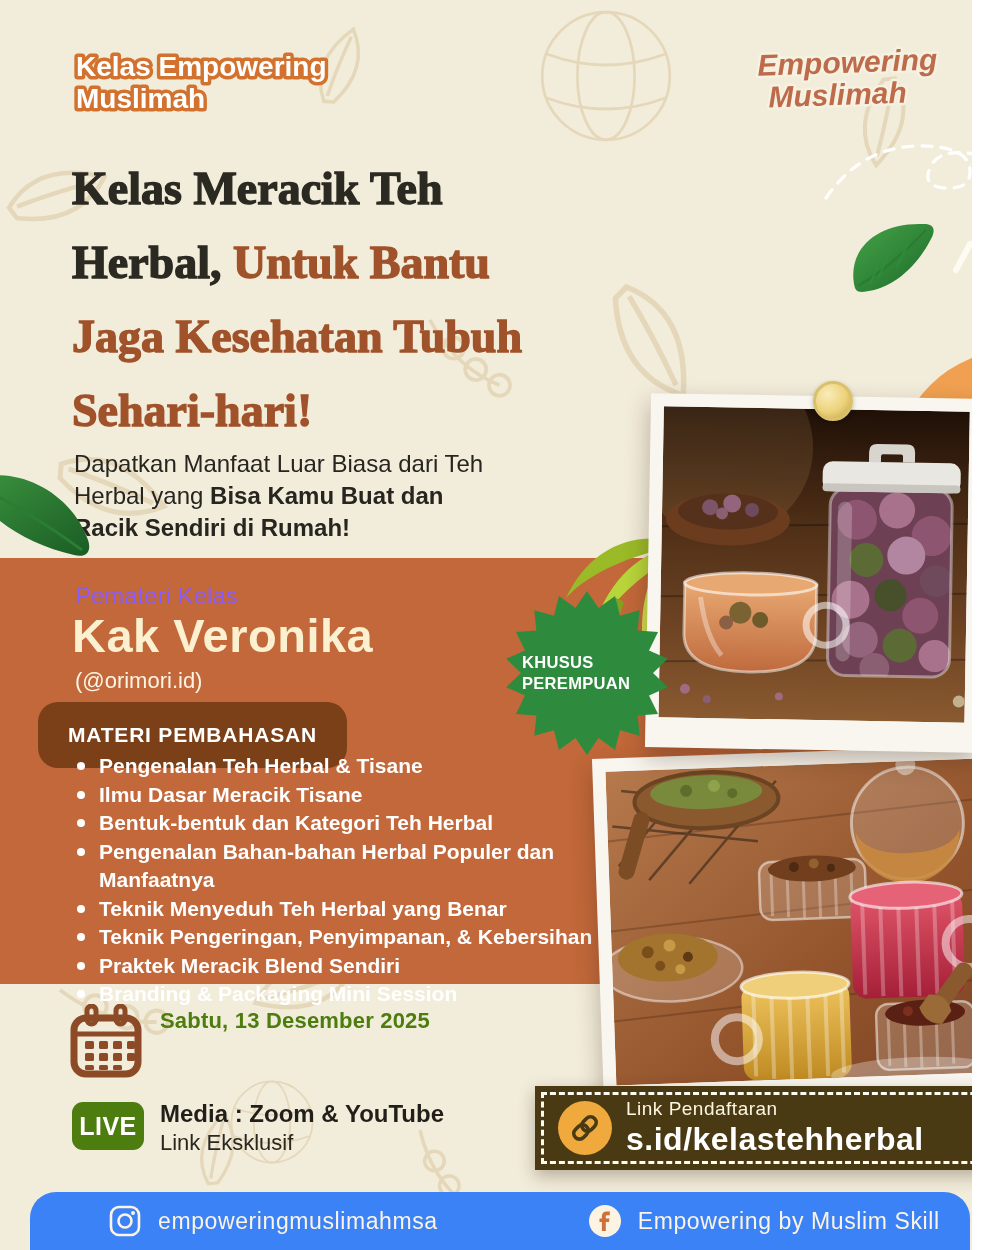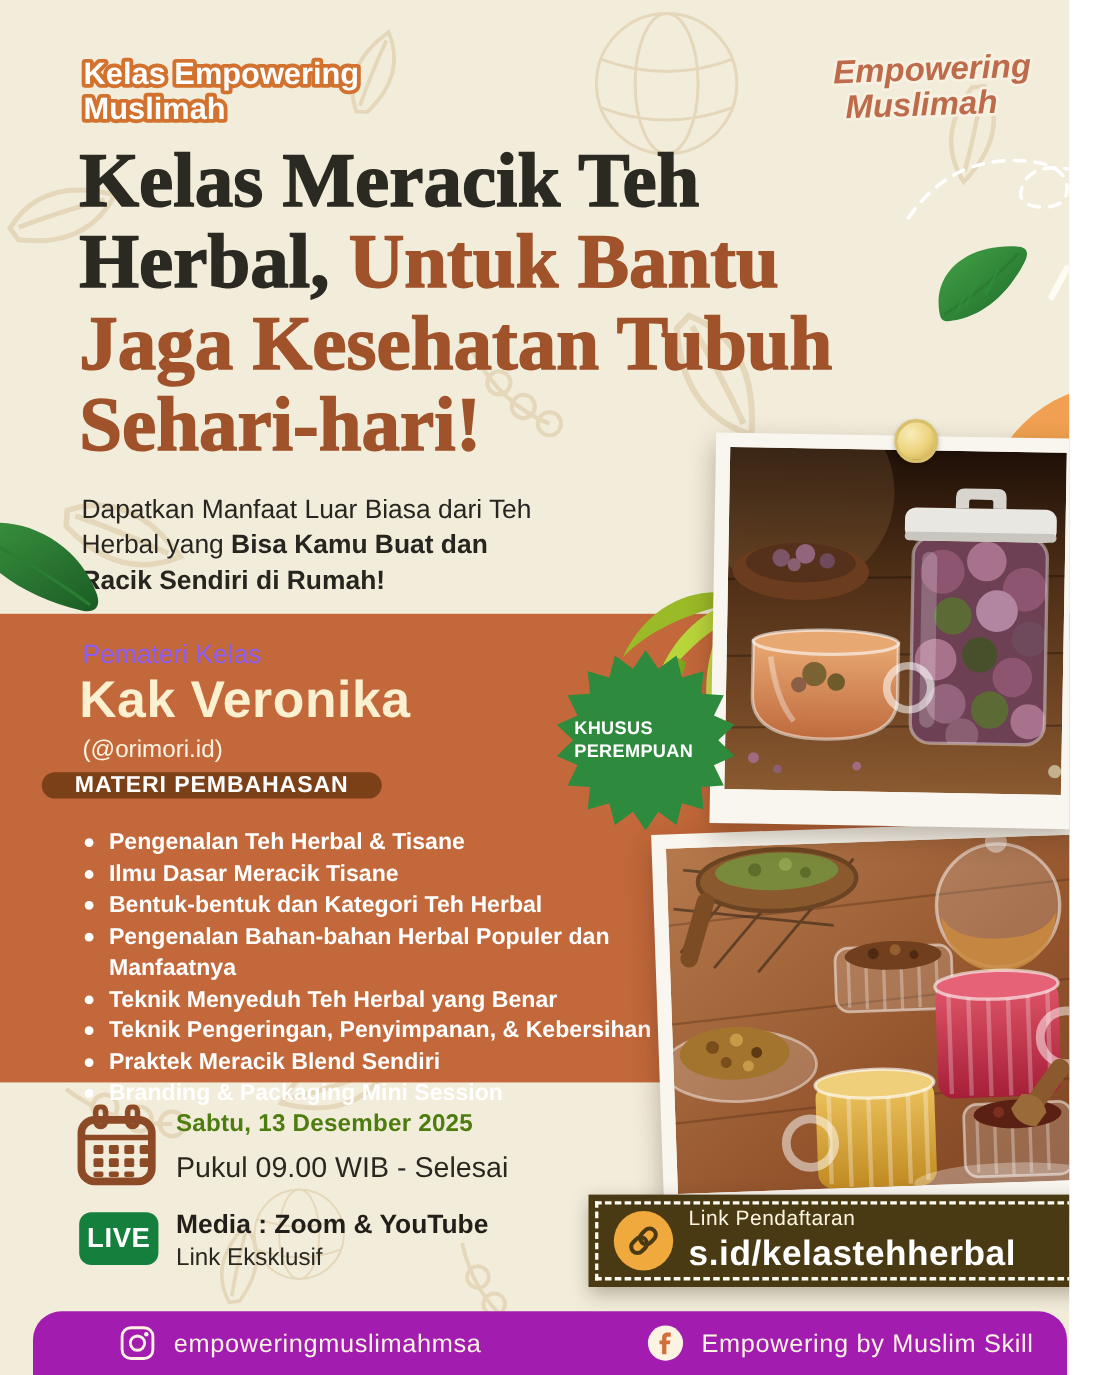--- a/index.html
+++ b/index.html
@@ -9,71 +9,71 @@
     font-family:"Liberation Sans", sans-serif;
     text-decoration:underline;
   }
   .abs{position:absolute;}
   
   .bg-pattern{left:0;top:0;z-index:0;opacity:.55;}
   
   .badge-left{left:66px;top:44px;z-index:3;}
   .logo-right{left:752px;top:42px;z-index:3;transform:rotate(-2deg);}
   
-  .title{left:72px;top:128px;width:850px;z-index:2;
+  .title{left:72px;top:152px;width:850px;z-index:2;
     font-family:"Liberation Serif", serif;font-weight:700;
-    font-size:70px;line-height:74px;letter-spacing:0;
+    font-size:46px;line-height:74px;letter-spacing:0;
     -webkit-text-stroke:1.4px currentColor;color:#2b2a22;}
   .title .dark{color:#2b2a22;}
   .title .accent{color:#a0522a;}
   
   .subtitle{left:74px;top:448px;width:560px;z-index:2;
     font-size:24px;line-height:32px;color:#26251f;}
   .subtitle b{font-weight:800;}
   
   .panel{left:0;top:558px;width:1000px;height:426px;background:#c2683a;z-index:2;}
   .eyebrow{left:75px;top:582px;font-size:24px;color:#8b5cf6;z-index:2;}
   .speaker-name{left:72px;top:608px;font-size:47px;font-weight:800;color:#fbf0cf;z-index:2;letter-spacing:.5px;}
   .speaker-handle{left:75px;top:668px;font-size:22px;color:#fdf4e3;z-index:2;}
   .pill{left:38px;top:702px;background:#7c4019;color:#fff;border-radius:20px;
-    padding:0 30px;font-size:21px;font-weight:800;letter-spacing:.8px;z-index:2;}
+    padding:21px 30px;font-size:21px;font-weight:800;letter-spacing:.8px;z-index:2;}
   .topics{left:75px;top:752px;width:525px;z-index:2;margin:0;padding:0 0 0 24px;list-style:none;}
   .topics li{position:relative;color:#fff;font-weight:700;font-size:21px;line-height:28.5px;}
   .topics li::before{content:'';position:absolute;left:-22px;top:10px;width:8px;height:8px;border-radius:50%;background:#fff;}
   
   .starburst{left:504px;top:590px;width:166px;height:166px;z-index:6;}
   .starburst .txt{position:absolute;left:50%;top:50%;transform:translate(-50%,-50%);
     width:130px;text-align:left;color:#fff;font-size:16.5px;font-weight:600;line-height:21px;letter-spacing:.3px;}
   
   .polaroid{background:#f8f6ef;box-shadow:0 10px 24px rgba(60,35,15,.32);}
   .photo1{left:648px;top:396px;width:306px;padding:13px 13px 26px 13px;transform:rotate(1deg);z-index:5;}
   .photo2{left:598px;top:752px;width:374px;padding:13px 13px 22px 13px;transform:rotate(-2deg);z-index:4;}
   .pin{left:813px;top:381px;width:34px;height:34px;border-radius:50%;z-index:6;
     background:radial-gradient(circle at 35% 30%, #f9ecb9, #ecd27b 55%, #c5a045);
     border:3px solid #d9c06a;box-shadow:0 2px 5px rgba(0,0,0,.25);}
   .arc-orange{left:895px;top:350px;width:240px;height:240px;border-radius:50%;background:#f0a050;z-index:1;}
   
   .cal{left:68px;top:1004px;z-index:2;}
   .date-line{left:160px;top:1008px;font-size:22px;font-weight:800;color:#4d7c0f;z-index:2;letter-spacing:.2px;}
   .time-line{left:160px;top:1046px;font-size:26px;color:#2a271f;z-index:2;}
-  .live{left:72px;top:1102px;width:72px;height:48px;background:#15803d;border-radius:11px;z-index:2;
+  .live{left:72px;top:1102px;width:72px;height:48px;background:#4d7c0f;border-radius:11px;z-index:2;
     display:flex;align-items:center;justify-content:center;color:#fff;font-weight:800;font-size:25px;letter-spacing:.5px;}
   .media-line{left:160px;top:1100px;font-size:24px;font-weight:800;color:#221f1a;z-index:2;}
   .media-sub{left:160px;top:1130px;font-size:22px;color:#2a271f;z-index:2;}
   
   .regbox{left:535px;top:1086px;width:492px;height:84px;background:#4a3a14;padding:6px;z-index:7;
     box-sizing:border-box;box-shadow:0 6px 16px rgba(40,25,5,.3);cursor:pointer;}
   .regbox .inner{border:3px dashed #fdfbf2;height:100%;box-sizing:border-box;
     display:flex;align-items:center;gap:14px;padding:0 14px;}
   .link-circle{width:54px;height:54px;border-radius:50%;background:#f0a93c;flex:0 0 auto;
     display:flex;align-items:center;justify-content:center;}
   .reg-label{font-size:19px;color:#fdf6e0;letter-spacing:.5px;}
   .reg-url{font-size:32px;font-weight:800;color:#fff;letter-spacing:.5px;margin-top:1px;}
   
-  .footer{left:30px;top:1192px;width:940px;height:58px;background:#a21caf;border-radius:26px 26px 0 0;z-index:8;
+  .footer{left:30px;top:1192px;width:940px;height:58px;background:#3b82f6;border-radius:26px 26px 0 0;z-index:8;
     display:flex;align-items:center;color:#fcf3e3;}
   .footer .grp{display:flex;align-items:center;gap:16px;cursor:pointer;}
   .footer .grp.ig{margin-left:78px;}
   .footer .grp.fb{margin-left:150px;}
   .footer .handle{font-size:23px;letter-spacing:.6px;}
   
   .deco{z-index:2;pointer-events:none;}
   .leaf-tr{left:848px;top:214px;}
   .leaf-left{left:-34px;top:462px;z-index:3;}
   .lime{left:556px;top:502px;z-index:3;}
@@ -392,21 +392,20 @@
       <rect x="17" y="49" width="9" height="8" rx="1.5"></rect>
         <rect x="31" y="49" width="9" height="8" rx="1.5"></rect>
         <rect x="45" y="49" width="9" height="8" rx="1.5"></rect>
         <rect x="59" y="49" width="8" height="8" rx="1.5"></rect>
       <rect x="17" y="61" width="9" height="5" rx="1.5"></rect>
         <rect x="31" y="61" width="9" height="5" rx="1.5"></rect>
         <rect x="45" y="61" width="9" height="5" rx="1.5"></rect>
     </g>
   </svg>
   <div class="abs date-line">Sabtu, 13 Desember 2025</div>
-  <div class="abs time-line">Pukul 09.00 WIB - Selesai</div>
   <div class="abs live">LIVE</div>
   <div class="abs media-line">Media : Zoom &amp; YouTube</div>
   <div class="abs media-sub">Link Eksklusif</div>
 
   <div class="abs footer">
     <div class="grp ig">
       <svg width="34" height="34" viewBox="0 0 34 34">
         <rect x="3" y="3" width="28" height="28" rx="8" fill="none" stroke="#fcf3e3" stroke-width="2.6"></rect>
         <circle cx="17" cy="17" r="6.5" fill="none" stroke="#fcf3e3" stroke-width="2.6"></circle>
         <circle cx="25" cy="9" r="2" fill="#fcf3e3"></circle>

